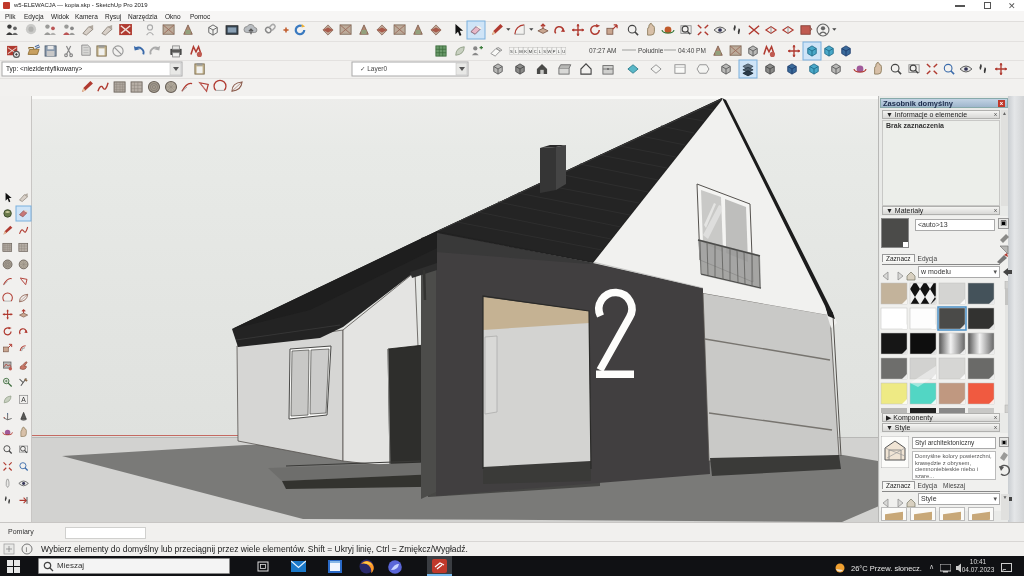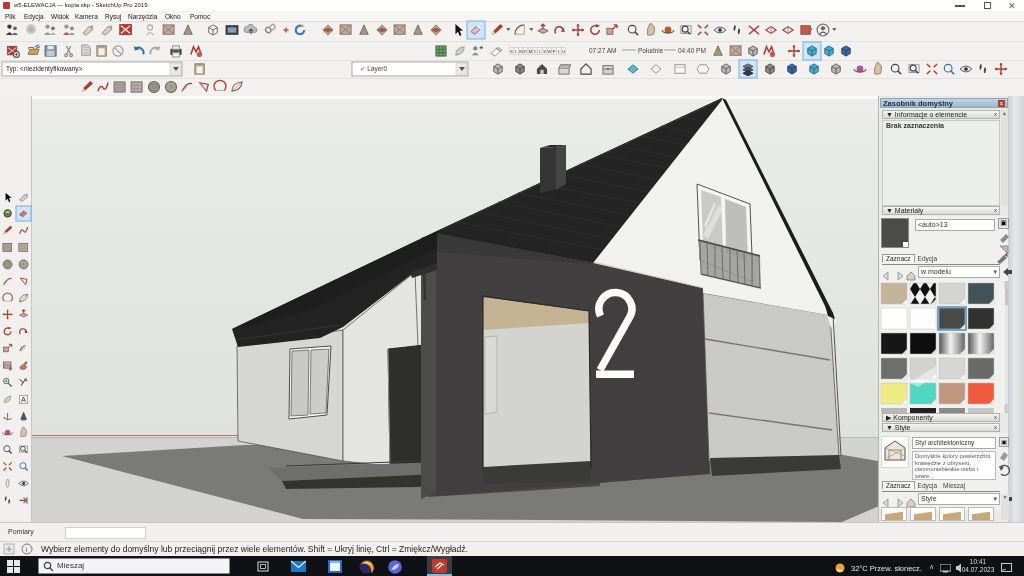--- a/index.html
+++ b/index.html
@@ -1017,21 +1017,21 @@
   </svg>
 <div class="abs" style="left:427px;top:556px;width:25px;height:20px;background:#3a3d42;border-bottom:2px solid #76b9ed;"></div>
 <svg class="abs" style="left:432px;top:559px;" width="15" height="14">
     <rect x="0" y="0" width="15" height="14" rx="2" fill="#c0392b"></rect>
     <path d="M3 8 L8 4 L12 6 M5 10 L10 6" stroke="#fff" stroke-width="1.2" fill="none"></path>
   </svg>
 <svg class="abs" style="left:835px;top:563px;" width="12" height="10">
     <circle cx="5" cy="5" r="4.5" fill="#f0a030"></circle>
     <path d="M1 6 a4 4 0 0 0 7 1 z" fill="#e8e8e8" opacity="0.9"></path>
   </svg>
-<div class="abs" style="left:851px;top:564px;font-size:7.5px;color:#e8e8e8;">32°C Przew. słonecz.</div>
+<div class="abs" style="left:851px;top:564px;font-size:7.5px;color:#e8e8e8;">26°C Przew. słonecz.</div>
 <div class="abs" style="left:929px;top:563px;font-size:7px;color:#ccc;">∧</div>
 <svg class="abs" style="left:940px;top:564px;" width="11" height="9">
     <rect x="0" y="0" width="11" height="7" fill="none" stroke="#ccc" stroke-width="1"></rect>
     <rect x="3" y="7" width="5" height="1.5" fill="#ccc"></rect>
   </svg>
 <svg class="abs" style="left:955px;top:563px;" width="10" height="10">
     <path d="M1 3 h2 l3 -2.5 v9 l-3 -2.5 h-2 z" fill="#ccc"></path>
   </svg>
 <div class="abs" style="left:958px;top:558px;width:40px;height:16px;font-size:6.5px;color:#ddd;text-align:center;line-height:8px;">10:41<br>04.07.2023</div>
 <svg class="abs" style="left:1001px;top:563px;" width="11" height="10">

